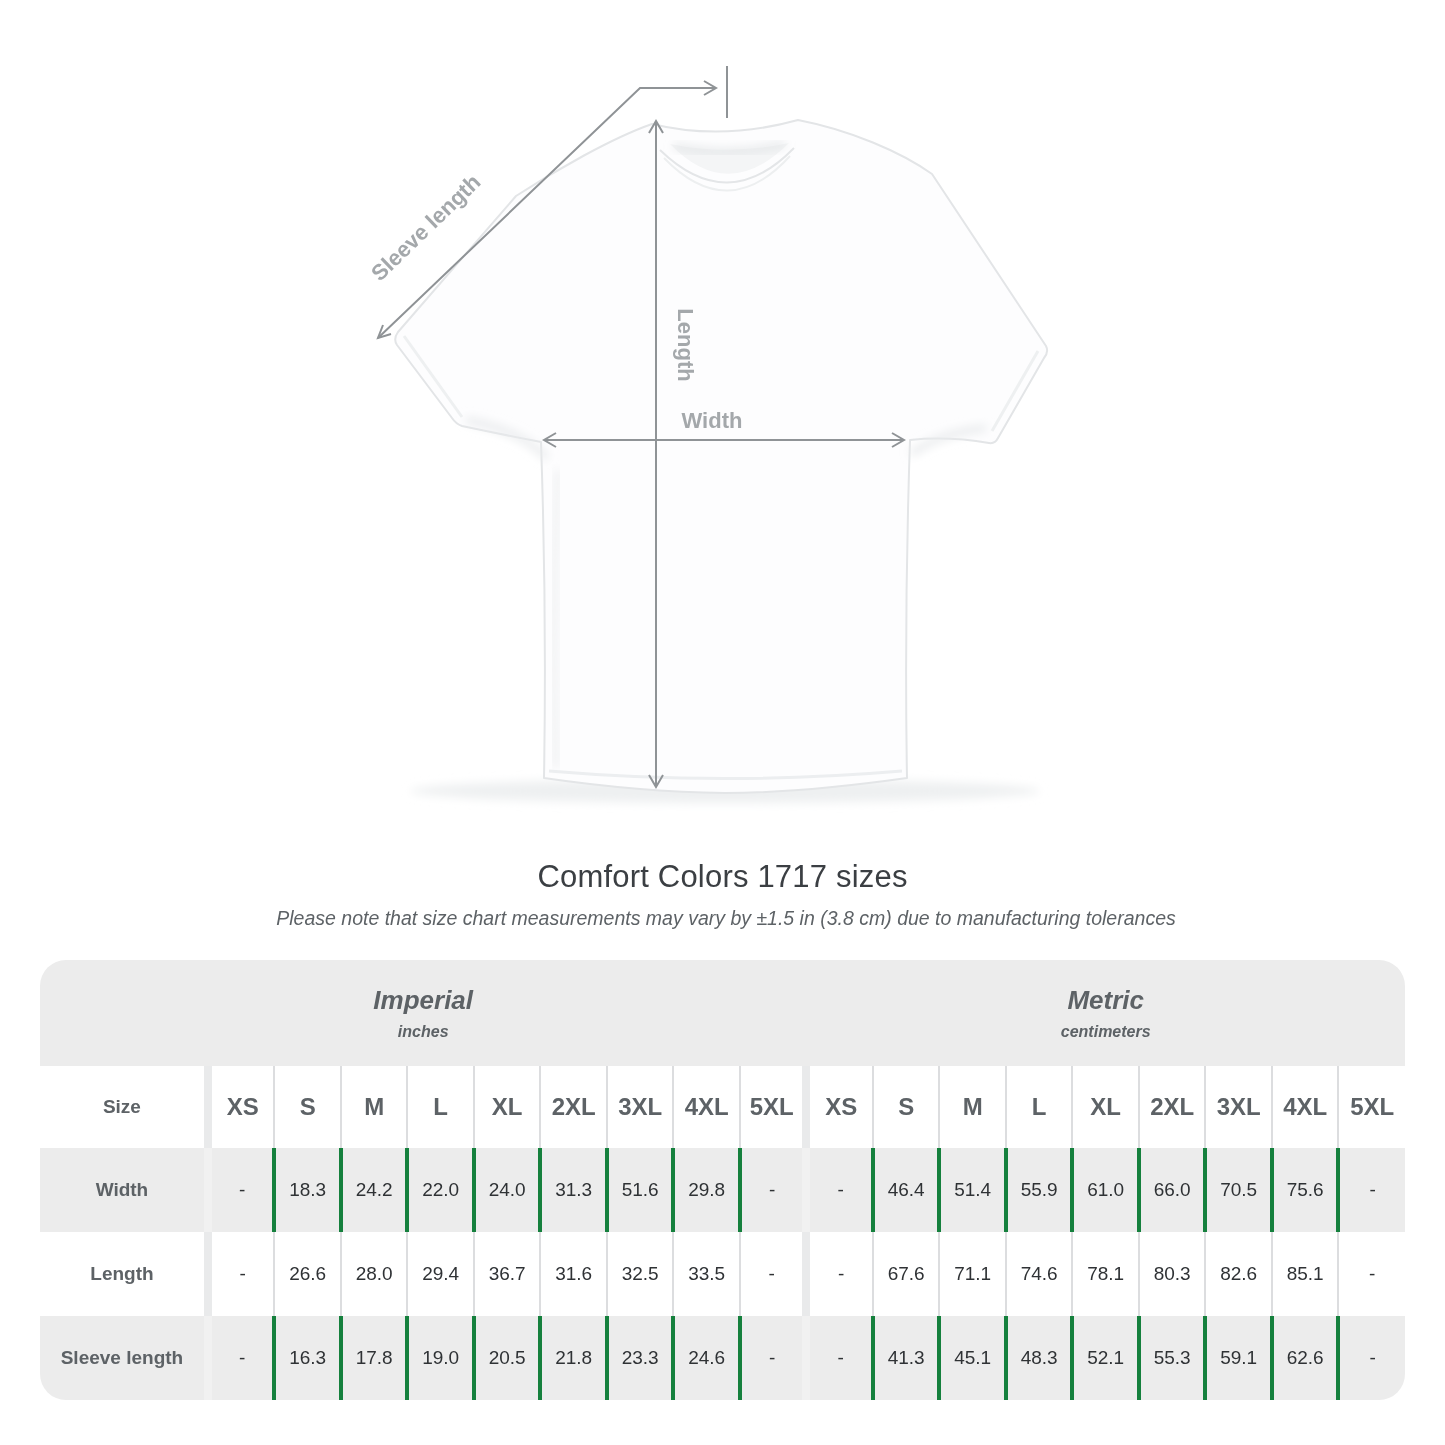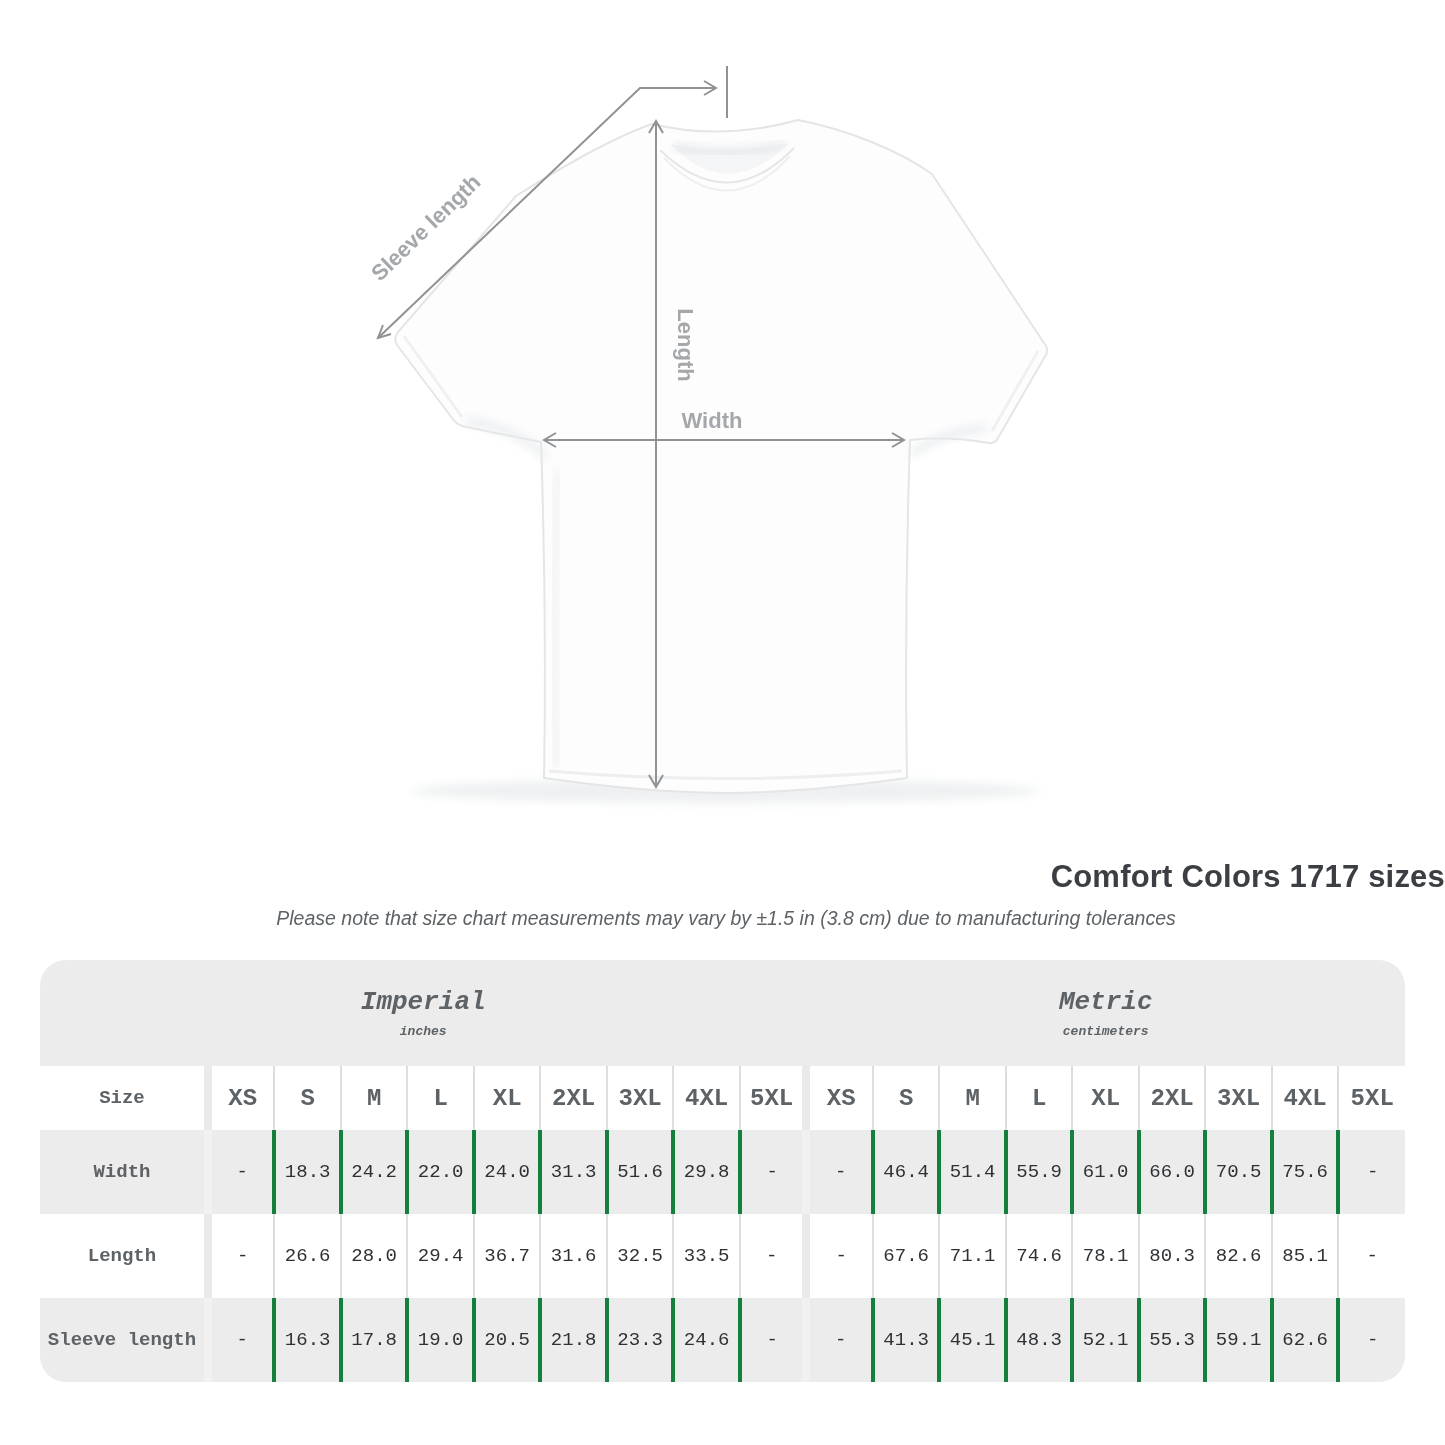--- a/index.html
+++ b/index.html
@@ -3,33 +3,33 @@
 <meta charset="utf-8">
 <style>
   html,body{margin:0;padding:0;background:#fff;}
   body{width:1445px;height:1445px;font-family:"Liberation Sans",sans-serif;position:relative;overflow:hidden;}
   .page{width:1445px;height:1445px;background:#fff;}
 
   
   .diagram{display:block;width:1445px;height:845px;}
 
   
-  .title{margin:14px 0 0 0;text-align:right;font-size:31px;font-weight:bold;color:#3b3f43;letter-spacing:.2px;}
+  .title{margin:14px 0 0 0;text-align:center;font-size:31px;font-weight:normal;color:#3b3f43;letter-spacing:.2px;}
   .note{margin:12px 0 0 7px;text-align:center;font-style:italic;font-size:19.5px;color:#5d6266;}
 
   
-  .tablewrap{margin:30px auto 16px auto;width:1365px;border-radius:26px;overflow:hidden;font-family:Liberation Mono, monospace;}
+  .tablewrap{margin:30px auto 16px auto;width:1365px;border-radius:26px;overflow:hidden;}
   table.t{width:100%;border-collapse:collapse;table-layout:fixed;}
   col.c-size{width:12.3%;}
   col.c-val{width:4.872%;}
   .t th,.t td{text-align:center;vertical-align:middle;padding:0;}
   tr.units>th{background:#ececec;height:106px;border:none;}
   .unit-name{font-size:26px;font-weight:bold;font-style:italic;color:#5d6266;}
-  .unit-sub{font-size:13px;font-style:italic;color:#5d6266;margin-top:7px;}
-  tr.sizes>th{height:64px;}
+  .unit-sub{font-size:16px;font-style:italic;color:#5d6266;margin-top:7px;}
+  tr.sizes>th{height:82px;}
   tr.drow>th,tr.drow>td{height:84px;}
   .lbl{font-size:19px;font-weight:bold;color:#5d6266;}
   .szh{font-size:24px;font-weight:bold;color:#5d6266;}
   .val{font-size:19px;font-weight:normal;color:#2f3235;}
   tr.white>th,tr.white>td{background:#ffffff;border-left:2px solid #dcdddf;}
   tr.white>*:first-child{border-left:none;}
   tr.white>*:nth-child(2),tr.white>*:nth-child(11){border-left:8px solid #e9eaeb;}
   tr.gray>th,tr.gray>td{background:#ececec;border-left:4px solid #15803d;}
   tr.gray>*:first-child{border-left:none;}
   tr.gray>*:nth-child(2),tr.gray>*:nth-child(11){border-left:8px solid #f1f1f1;}

